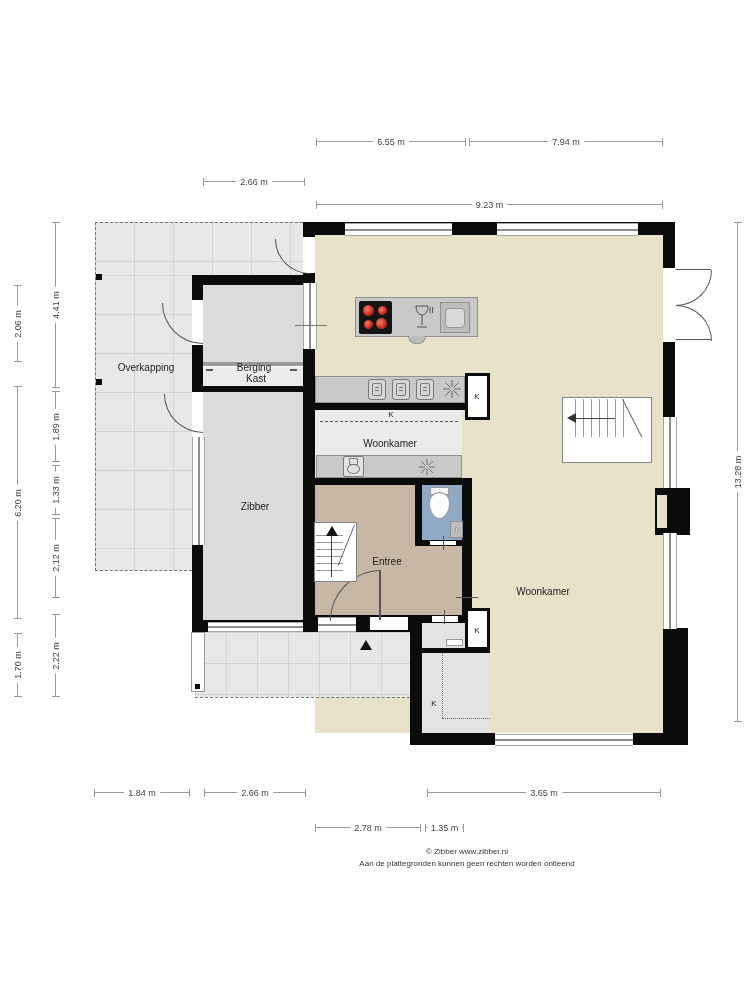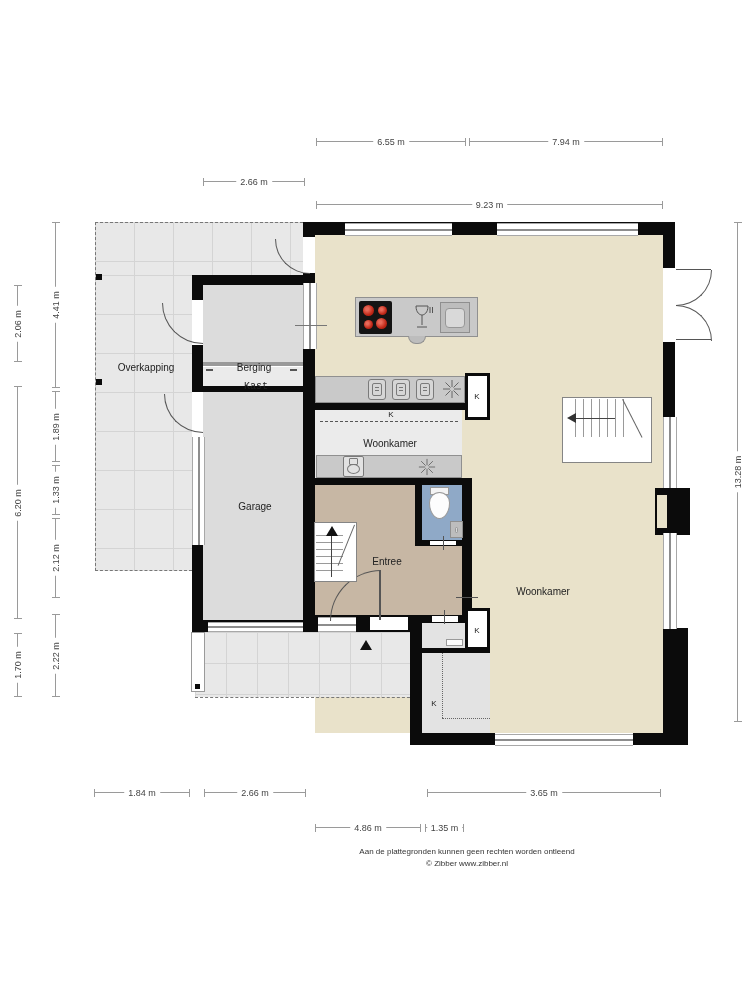--- a/index.html
+++ b/index.html
@@ -219,22 +219,22 @@
 </div>
 
 <div class="abs" style="left:191px;top:632px;width:14px;height:60px;background:#fff;border:1px solid #9a9a9a;box-sizing:border-box;"></div>
 <div class="abs post" style="left:195px;top:684px;width:5px;height:5px;"></div>
 <div class="abs tri-up" style="left:360px;top:640px;"></div>
 <div class="abs post" style="left:96px;top:274px;width:6px;height:6px;"></div>
 <div class="abs post" style="left:96px;top:379px;width:6px;height:6px;"></div>
 
 <div class="abs room-label" style="left:146px;top:367px;">Overkapping</div>
 <div class="abs room-label" style="left:254px;top:319px;margin-top:48px;">Berging</div>
-<div class="abs room-label" style="left:256px;top:386px;font-family:Liberation Mono, monospace;">Kast</div>
-<div class="abs room-label" style="left:255px;top:506px;">Garage</div>
+<div class="abs room-label" style="left:256px;top:378px;">Kast</div>
+<div class="abs room-label" style="left:255px;top:506px;">Zibber</div>
 <div class="abs room-label" style="left:390px;top:443px;">Woonkamer</div>
 <div class="abs room-label" style="left:387px;top:561px;">Entree</div>
 <div class="abs room-label" style="left:543px;top:591px;">Woonkamer</div>
 <div class="abs k-label" style="left:391px;top:414px;">K</div>
 <div class="abs k-label" style="left:477px;top:396px;">K</div>
 <div class="abs k-label" style="left:477px;top:630px;">K</div>
 <div class="abs k-label" style="left:434px;top:703px;">K</div>
 
 <div class="abs dim-h" style="left:316px;top:141px;width:150px;">
   <span class="dim-label">6.55 m</span>
@@ -282,22 +282,22 @@
 <div class="abs dim-h" style="left:94px;top:792px;width:96px;">
   <span class="dim-label">1.84 m</span>
   </div>
 <div class="abs dim-h" style="left:204px;top:792px;width:102px;">
   <span class="dim-label">2.66 m</span>
   </div>
 <div class="abs dim-h" style="left:427px;top:792px;width:234px;">
   <span class="dim-label">3.65 m</span>
   </div>
 <div class="abs dim-h" style="left:315px;top:827px;width:106px;">
-  <span class="dim-label">4.86 m</span>
+  <span class="dim-label">2.78 m</span>
   </div>
 <div class="abs dim-h" style="left:425px;top:827px;width:39px;">
   <span class="dim-label">1.35 m</span>
   </div>
 
 <div class="abs footer" style="left:250px;top:846px;width:434px;">
+  <div>© Zibber www.zibber.nl</div>
   <div>Aan de plattegronden kunnen geen rechten worden ontleend</div>
-  <div>© Zibber www.zibber.nl</div>
 </div>
 
 </body></html>

